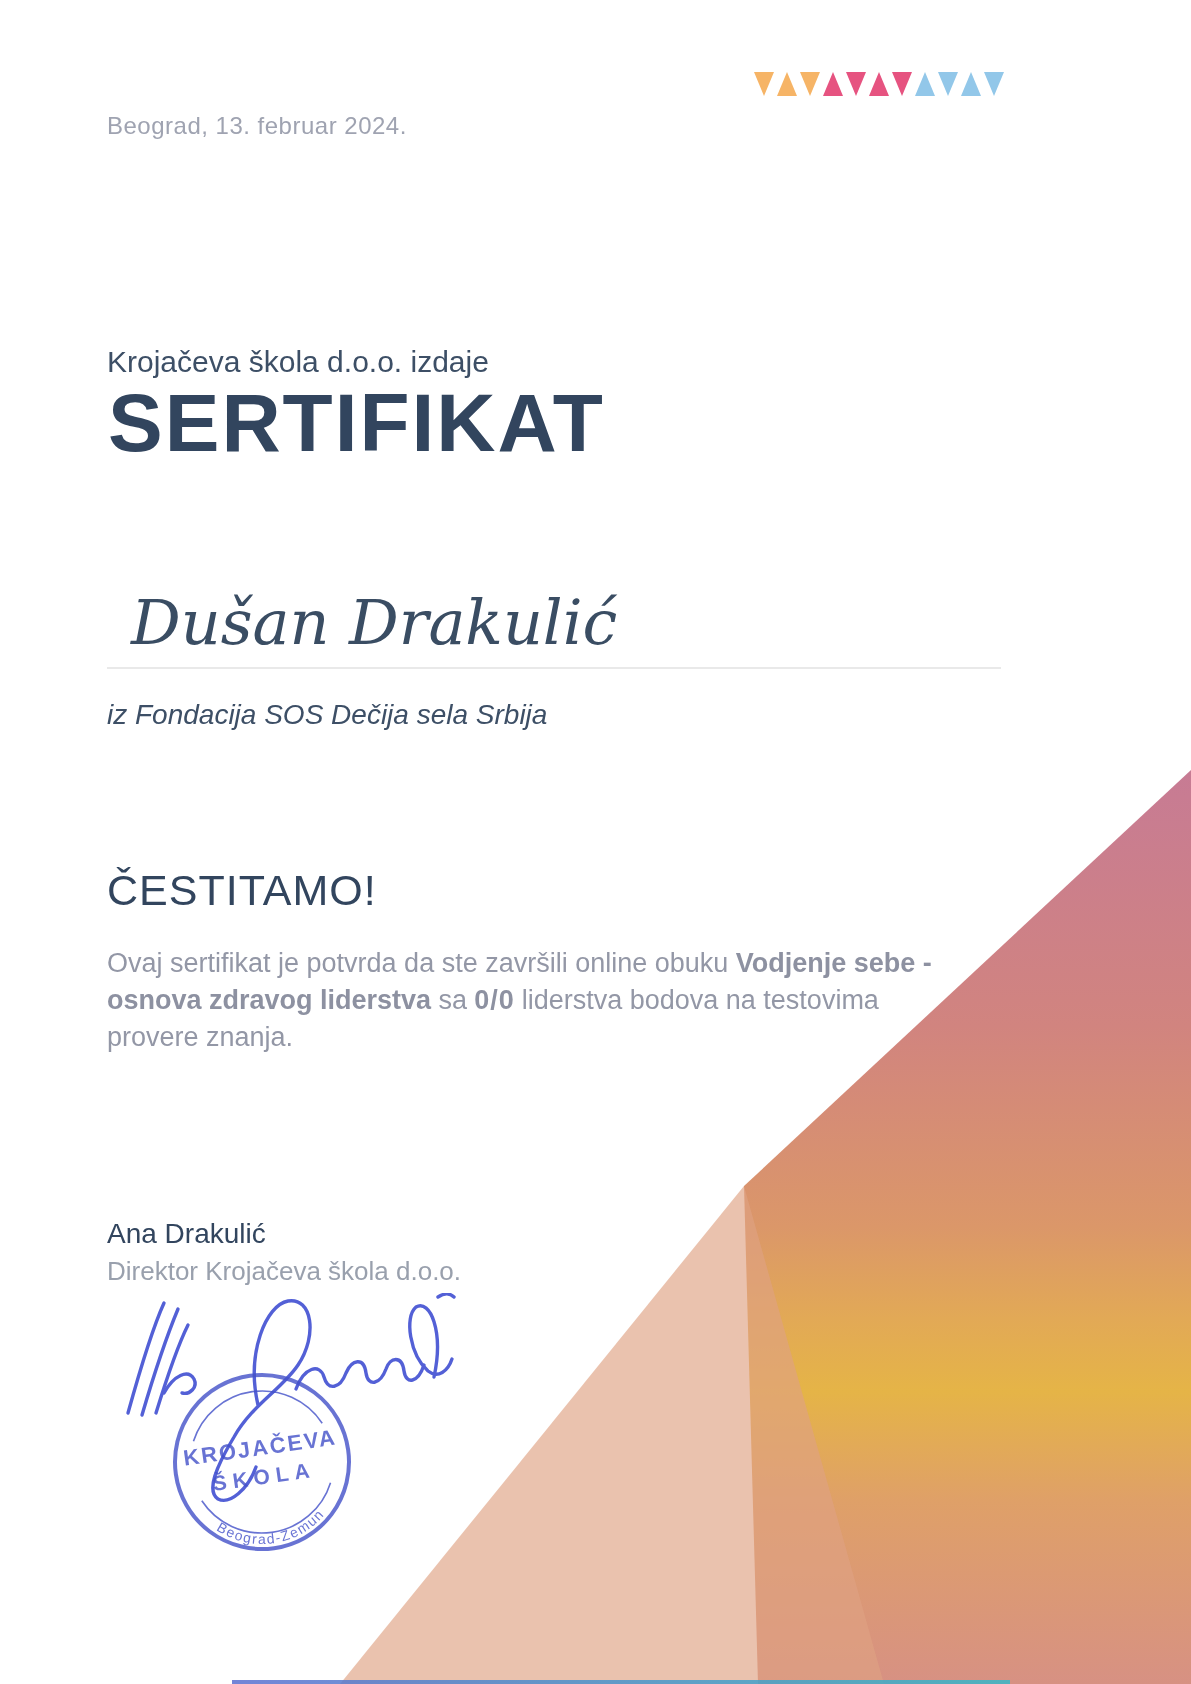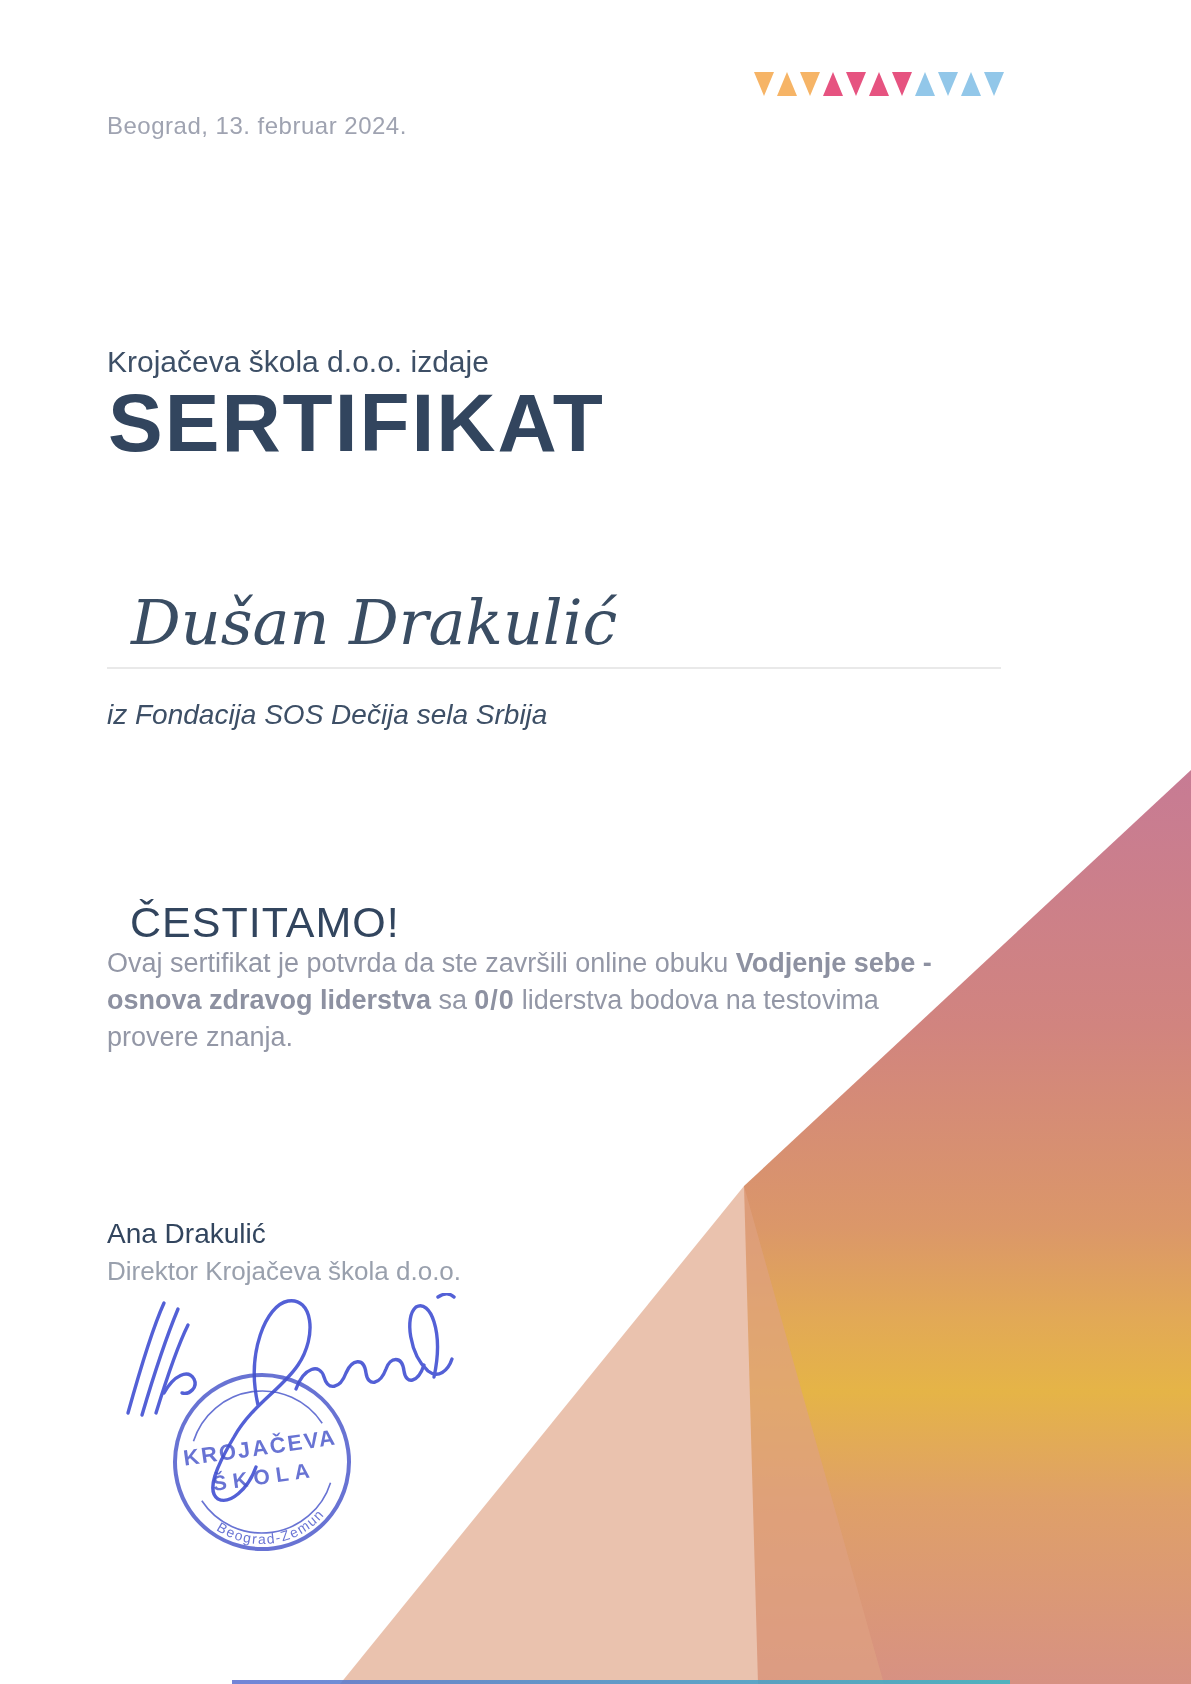--- a/index.html
+++ b/index.html
@@ -26,22 +26,22 @@
   
   .issuer{left:107px;top:345px;font-size:30px;color:var(--ink_slate,#3d4f66);z-index:1;}
   .title{left:108px;top:376px;font-size:82px;font-weight:800;letter-spacing:2px;
          color:var(--ink_dark,#32455e);z-index:1;font-family:"Liberation Sans",sans-serif;}
   
   .name{left:107px;top:586px;font-size:62px;font-style:italic;
         font-family:"DejaVu Serif",serif;color:var(--ink_name,#3a4d63);z-index:1;white-space:nowrap;margin-left:24px;}
   .rule{left:107px;top:667px;width:894px;height:2px;background:var(--rule_gray,#e9e9e9);z-index:1;}
   .org{left:107px;top:699px;font-size:28px;font-style:italic;color:var(--ink_slate,#3d4f66);z-index:1;}
   
-  .congrats{left:107px;top:898px;font-size:43px;font-weight:400;letter-spacing:1px;
-            color:var(--ink_dark,#32455e);z-index:1;margin-left:23px;}
+  .congrats{left:107px;top:866px;font-size:43px;font-weight:400;letter-spacing:1px;
+            color:var(--ink_dark,#32455e);z-index:1;}
   .para{left:107px;top:945px;width:870px;font-size:27px;line-height:37px;
         color:var(--text_gray,#9397a6);z-index:1;}
   .para b{font-weight:700;color:var(--text_gray_bold,#8d91a1);}
   .para .score{font-weight:700;letter-spacing:1px;padding:0 7px;}
   
   .signer-name{left:107px;top:1218px;font-size:28px;color:var(--ink_dark,#32455e);z-index:1;}
   .signer-role{left:107px;top:1256px;font-size:26px;color:var(--role_gray,#99a0ad);z-index:1;}
   
   #sig{position:absolute;left:88px;top:1293px;width:380px;height:280px;z-index:2;}
   #sig text{font-family:"Liberation Sans",sans-serif;}

